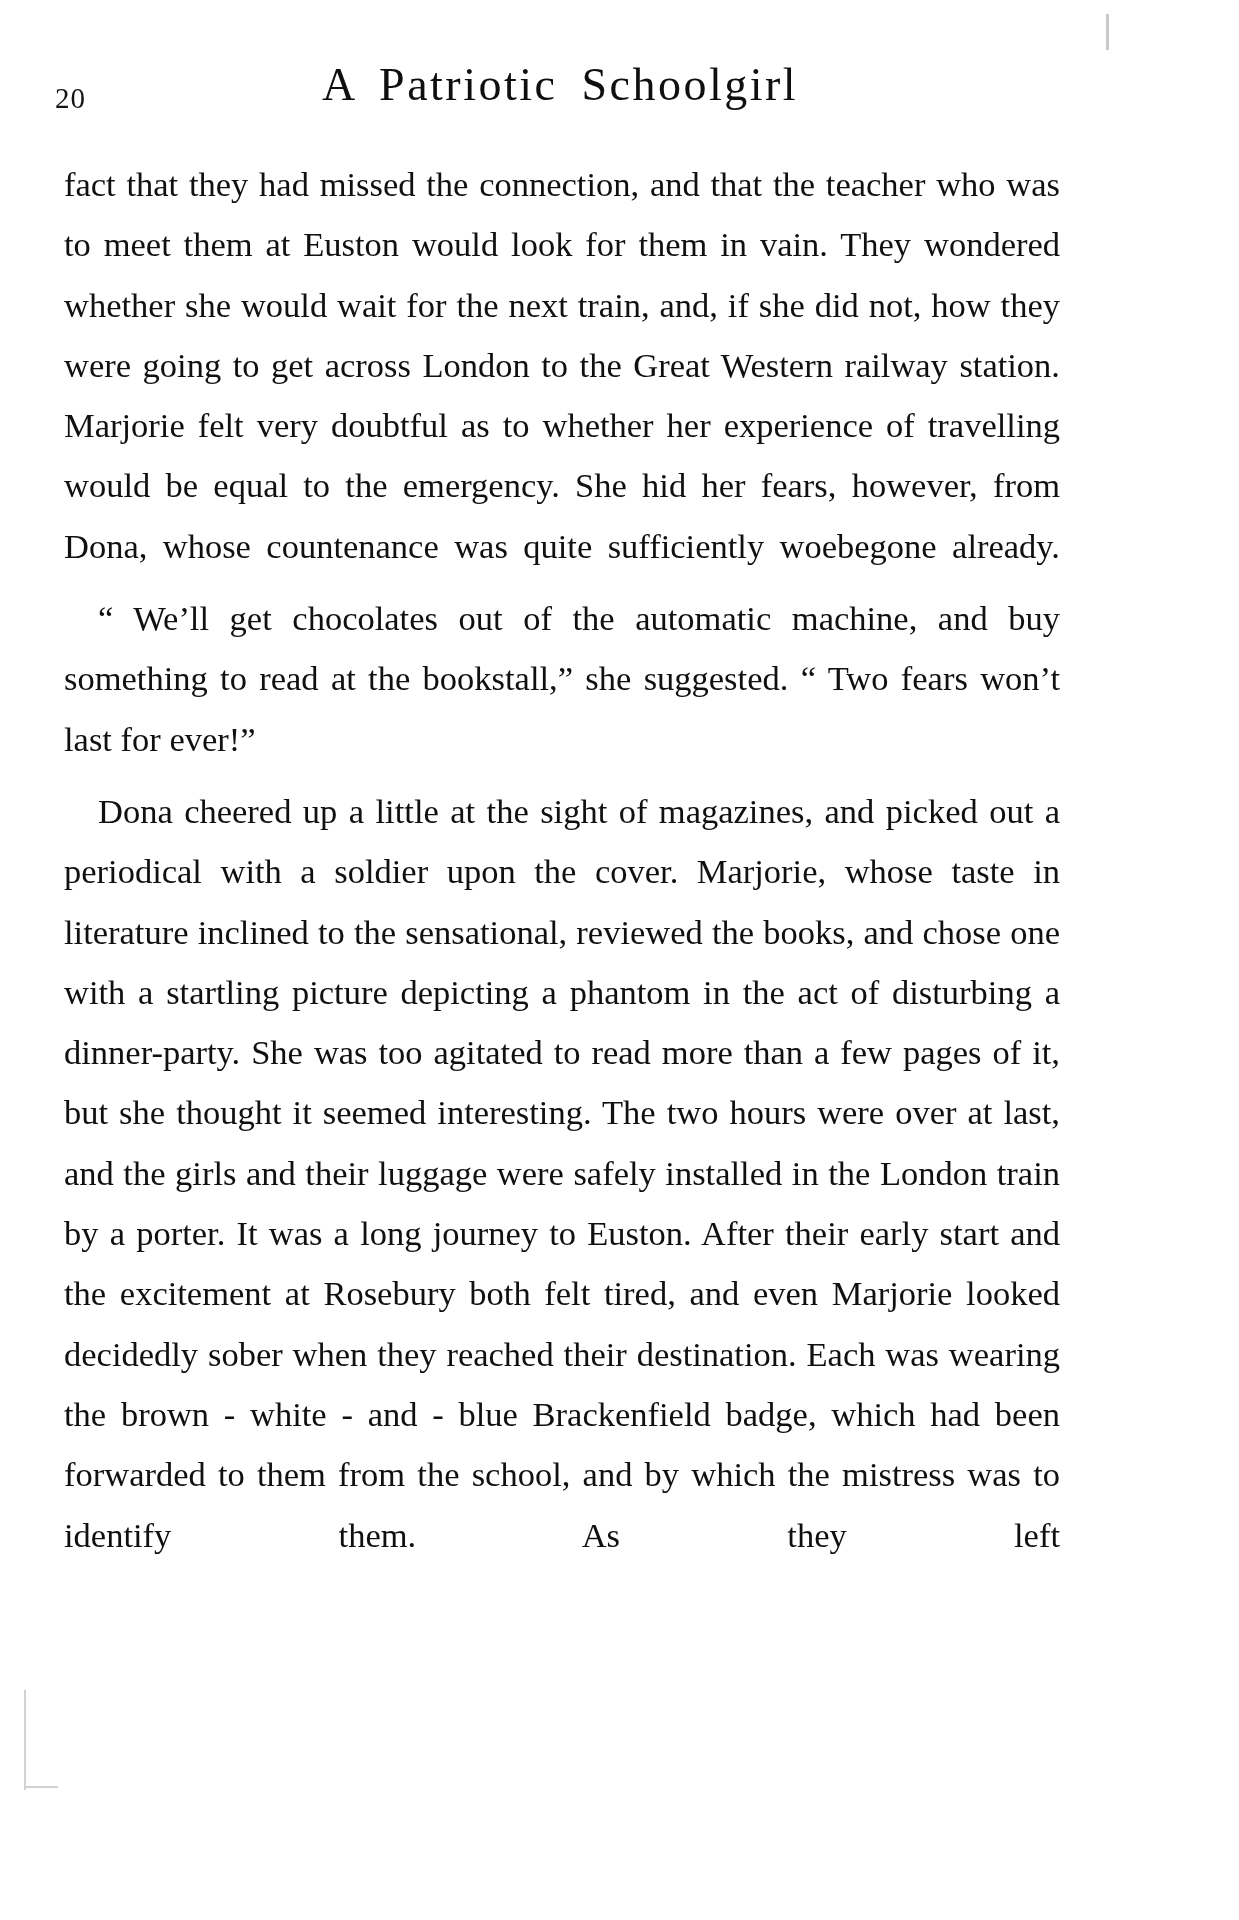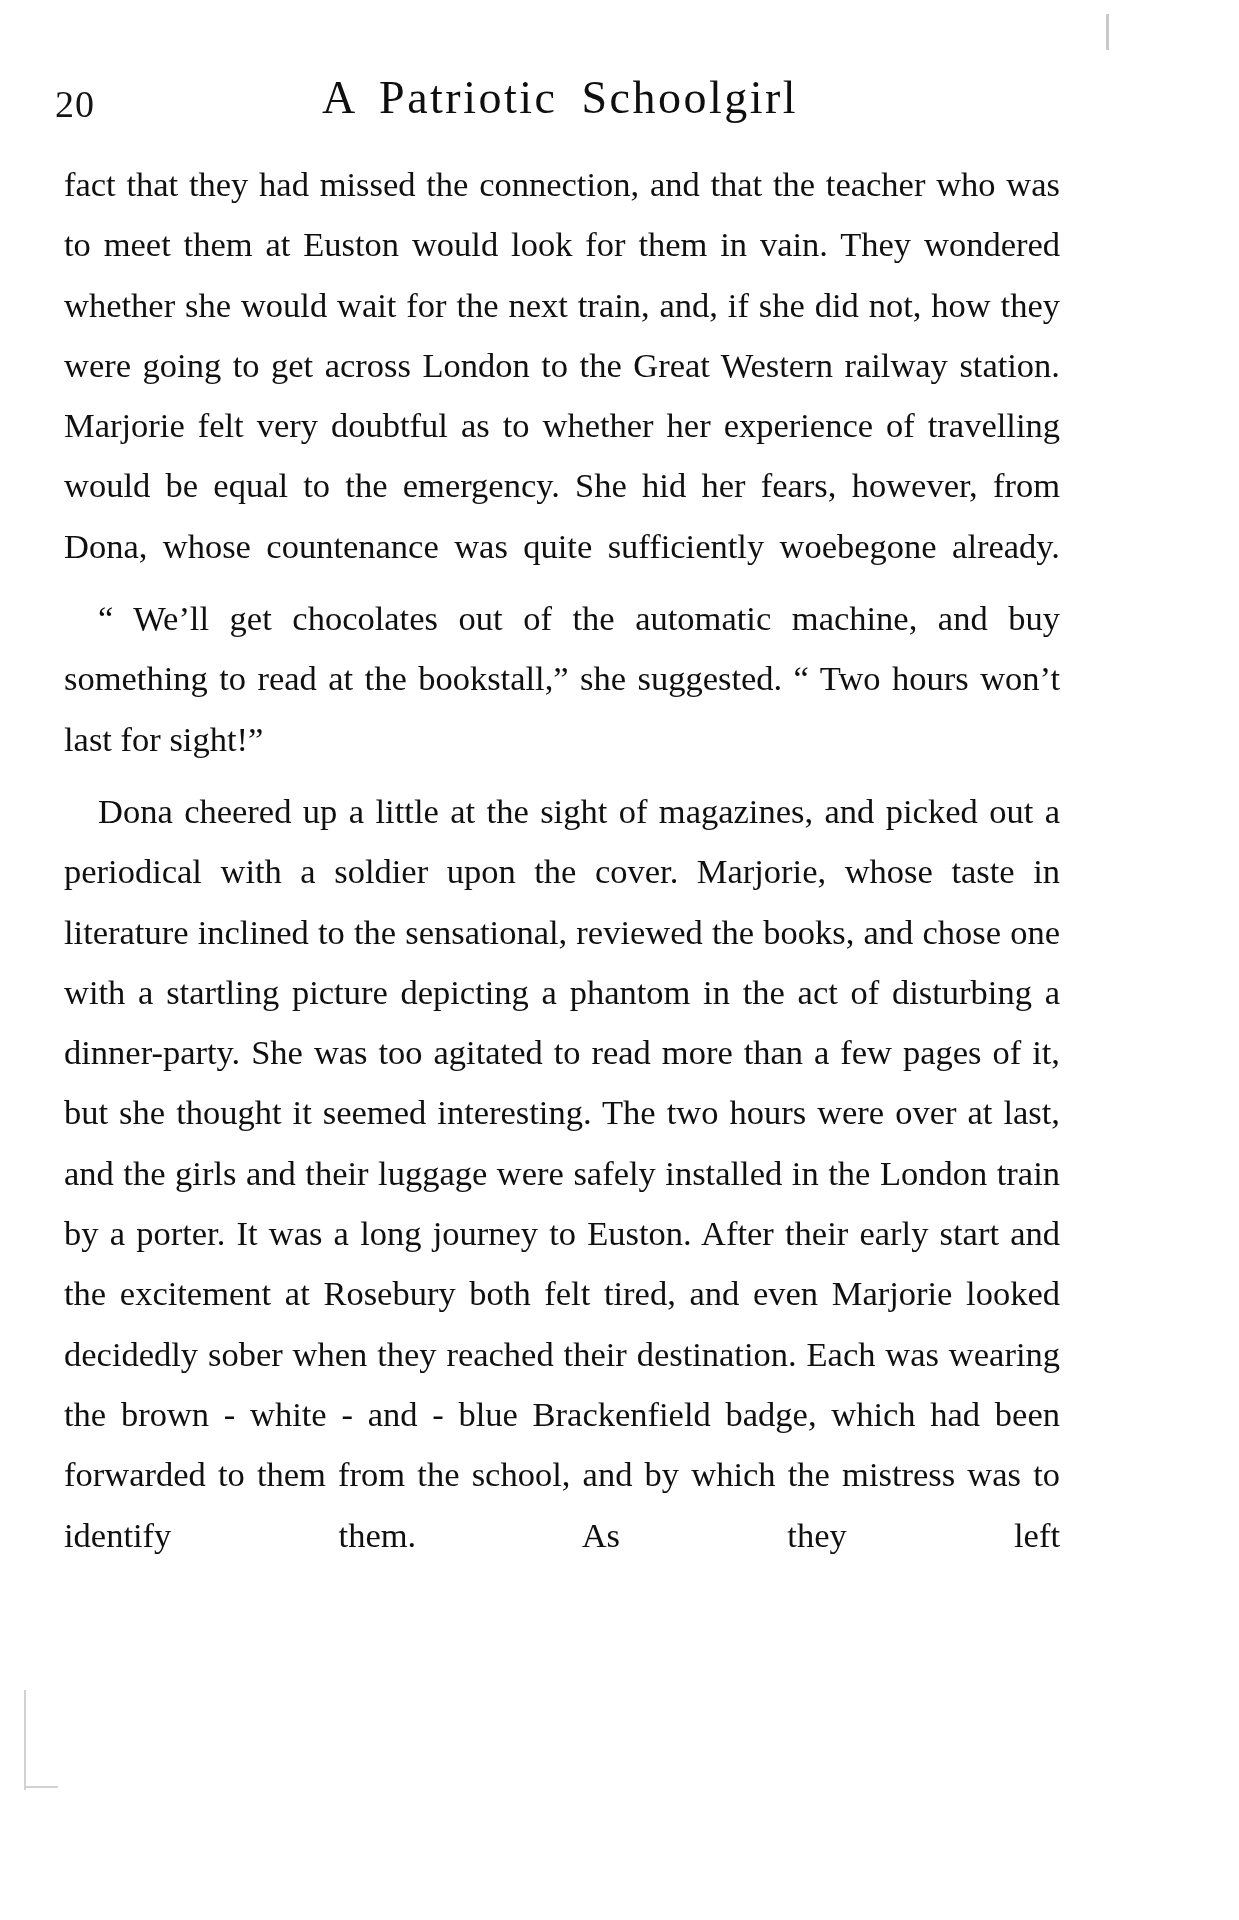--- a/index.html
+++ b/index.html
@@ -52,37 +52,36 @@
     position: absolute;
     top: 58px;
     left: 55px;
     width: 1010px;
     height: 64px;
   }
   .folio {
     position: absolute;
     left: 0;
     top: 24px;
-    font-size: 38px;
+    font-size: 29px;
     letter-spacing: 1px;
     color: #141414;
     font-family: "Liberation Serif", serif;
   }
   .running-title {
     position: absolute;
     left: 0;
     top: 0;
     width: 1010px;
     text-align: center;
     font-size: 46px;
     letter-spacing: 2.5px;
     word-spacing: 10px;
     color: #0f0f0f;
     font-family: "Liberation Serif", serif;
-    margin-top: 13px;
   }
   .body-text {
     position: absolute;
     top: 142px;
     left: 52px;
     width: 1020px;
     font-size: 34.5px;
     line-height: 60.3px;
     text-align: justify;
     color: #101010;
@@ -113,17 +112,17 @@
   <div class="scan-mark-left"></div>
   <div class="scan-mark-corner"></div>
 
   <div class="header">
     <div class="folio">20</div>
     <div class="running-title">A Patriotic Schoolgirl</div>
   </div>
 
   <div class="body-text">
     <p class="justify-all">fact that they had missed the connection, and that the teacher who was to meet them at Euston would look for them in vain.  They wondered whether she would wait for the next train, and, if she did not, how they were going to get across London to the Great Western railway station.  Marjorie felt very doubtful as to whether her experience of travelling would be equal to the emergency.  She hid her fears, however, from Dona, whose countenance was quite sufficiently woebegone already.</p>
-    <p class="indent justify-normal">“ We’ll get chocolates out of the automatic machine, and buy something to read at the bookstall,” she suggested.   “ Two hours won’t last for sight!”</p>
+    <p class="indent justify-normal">“ We’ll get chocolates out of the automatic machine, and buy something to read at the bookstall,” she suggested.   “ Two fears won’t last for ever!”</p>
     <p class="indent justify-all">Dona cheered up a little at the sight of magazines, and picked out a periodical with a soldier upon the cover.  Marjorie, whose taste in literature inclined to the sensational, reviewed the books, and chose one with a startling picture depicting a phantom in the act of disturbing a dinner-party.  She was too agitated to read more than a few pages of it, but she thought it seemed interesting.  The two hours were over at last, and the girls and their luggage were safely installed in the London train by a porter.  It was a long journey to Euston. After their early start and the excitement at Rosebury both felt tired, and even Marjorie looked decidedly sober when they reached their destination.   Each was wearing the brown - white - and - blue Brackenfield badge, which had been forwarded to them from the school, and by which the mistress was to identify them.  As they left</p>
   </div>
 
 </div>
 
 </body></html>

